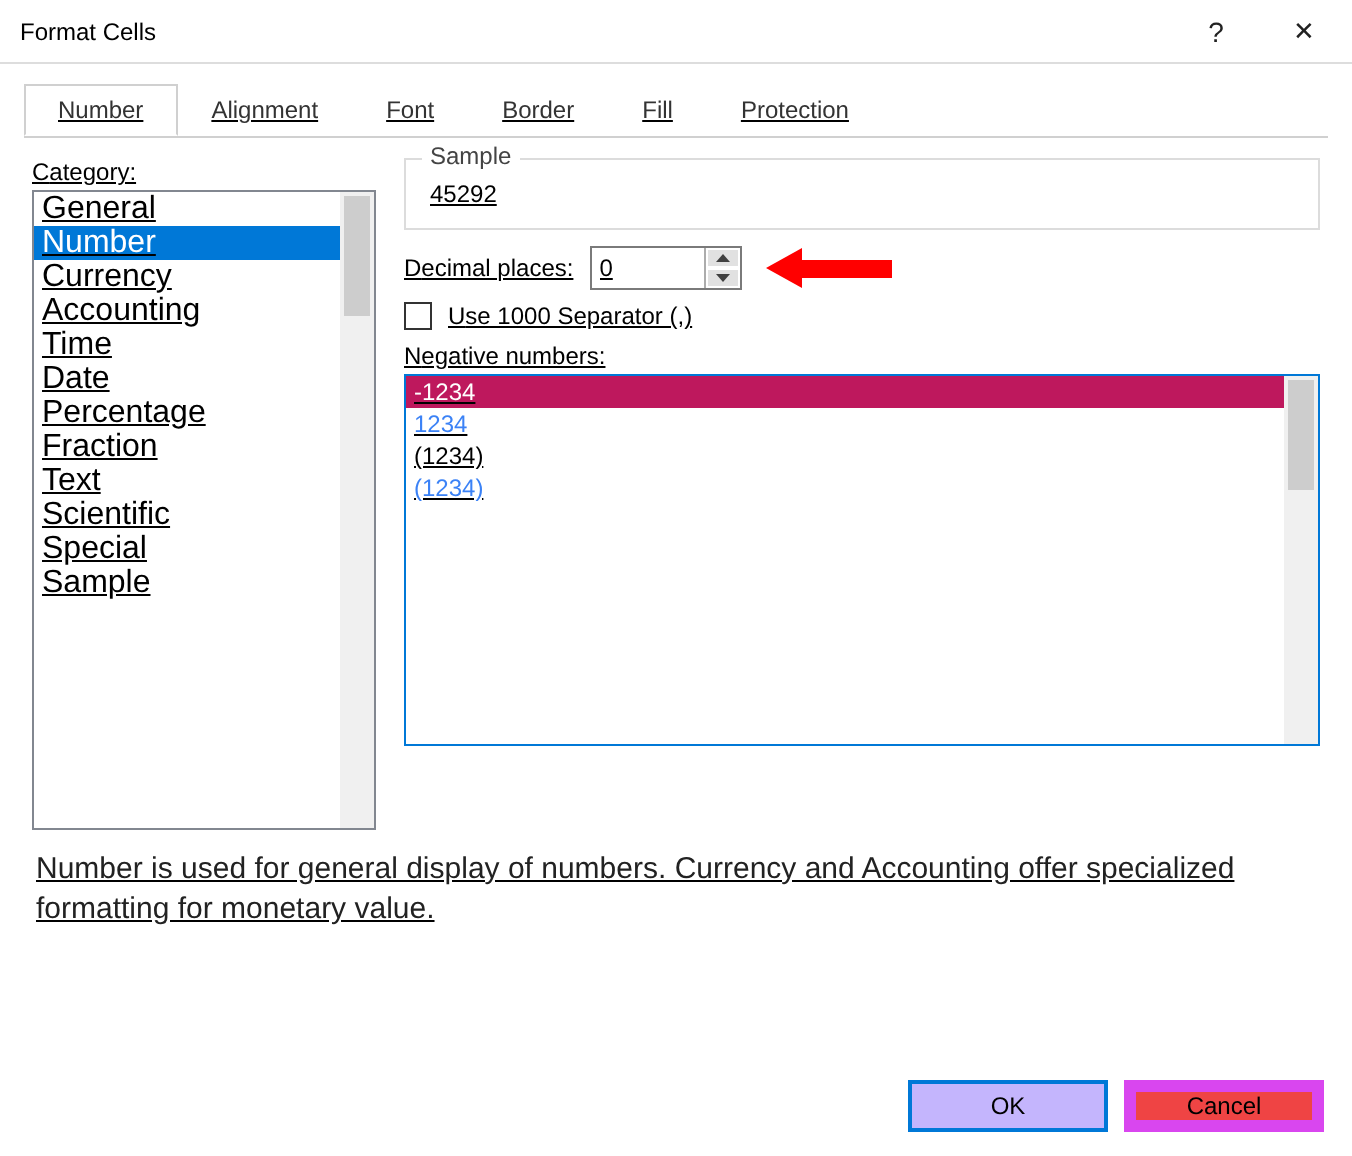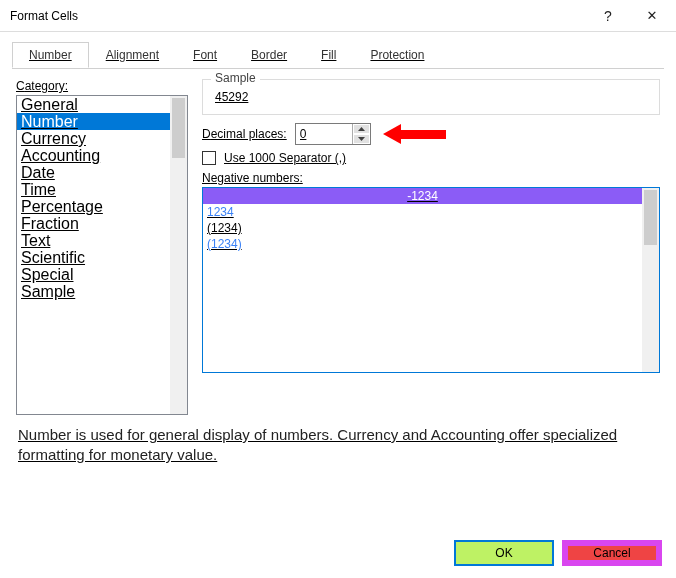--- a/index.html
+++ b/index.html
@@ -31,26 +31,26 @@
   .spin { flex:1; background:#e1e1e1; border:1px solid #fff; display:flex; align-items:center; justify-content:center;}
   .spin svg { display:block;}
   .arrow-annot { position:relative; display:flex; align-items:center; margin-left:4px;}
   .arrow-annot .shaft { width:46px; height:9px; background:#ff0000;}
   .arrow-annot .head { width:0; height:0; border-top:10px solid transparent; border-bottom:10px solid transparent; border-right:18px solid #ff0000; margin-right:-1px;}
   .checkbox { width:14px; height:14px; border:1px solid #333; background:#fff; display:inline-block;}
   .neg-list { border:1px solid #0078d7; background:#fff; height:186px; position:relative;}
   .neg-list .scrolltrack { position:absolute; right:0; top:0; bottom:0; width:17px; background:#f0f0f0;}
   .neg-list .thumb { position:absolute; right:2px; top:2px; width:13px; height:55px; background:#cdcdcd; }
   .neg-item { height:16px; line-height:16px; padding:0 4px; margin-right:17px; font-size:12px;}
-  .neg-item.selected { background:#8b5cf6; color:#fff;text-align:center;}
+  .neg-item.selected { background:#be185d; color:#fff;}
   .neg-item.red { color:#3b82f6;}
   .desc { clear:both; padding:10px 6px 0 6px; font-size:15px; color:#222; line-height:1.35;}
   .buttons { position:absolute; bottom:12px; right:14px; display:flex; gap:8px;}
   .btn { width:100px; height:26px; border:6px solid #d946ef; background:#ef4444; font-size:12px; display:flex; align-items:center; justify-content:center;}
-  .btn.primary { border:1px solid #0078d7; box-shadow: inset 0 0 0 1px #0078d7; background:#bef264;}
+  .btn.primary { border:1px solid #0078d7; box-shadow: inset 0 0 0 1px #0078d7; background:#c4b5fd;}
 </style>
 </head>
 <body>
 
 <div class="titlebar">
   <span class="title">Format Cells</span>
   <div class="titlebtn">
       <span>?</span>
     </div>
   <div class="titlebtn">
@@ -69,22 +69,22 @@
   </div>
 
   <div class="body">
     <div class="left-col">
       <span class="label"><u>C</u><span>ategory:</span></span>
       <div class="cat-list">
         <div class="cat-item">General</div>
         <div class="cat-item selected">Number</div>
         <div class="cat-item">Currency</div>
         <div class="cat-item">Accounting</div>
+        <div class="cat-item">Time</div>
         <div class="cat-item">Date</div>
-        <div class="cat-item">Time</div>
         <div class="cat-item">Percentage</div>
         <div class="cat-item">Fraction</div>
         <div class="cat-item">Text</div>
         <div class="cat-item">Scientific</div>
         <div class="cat-item">Special</div>
         <div class="cat-item">Sample</div>
         <div class="scrolltrack">
             <div class="thumb"></div>
           </div>
       </div>

